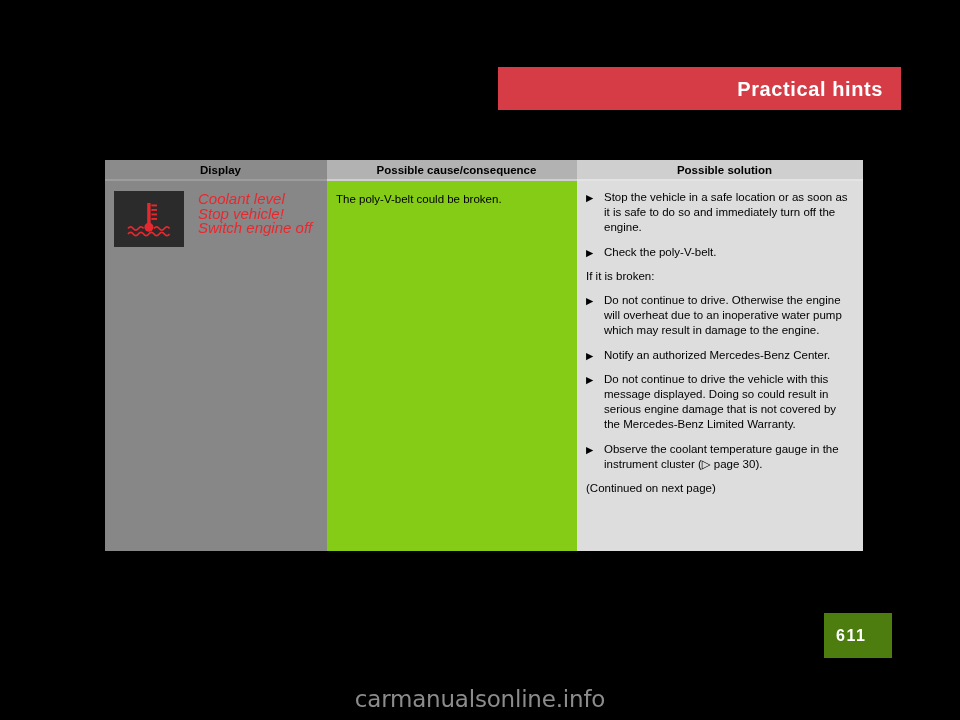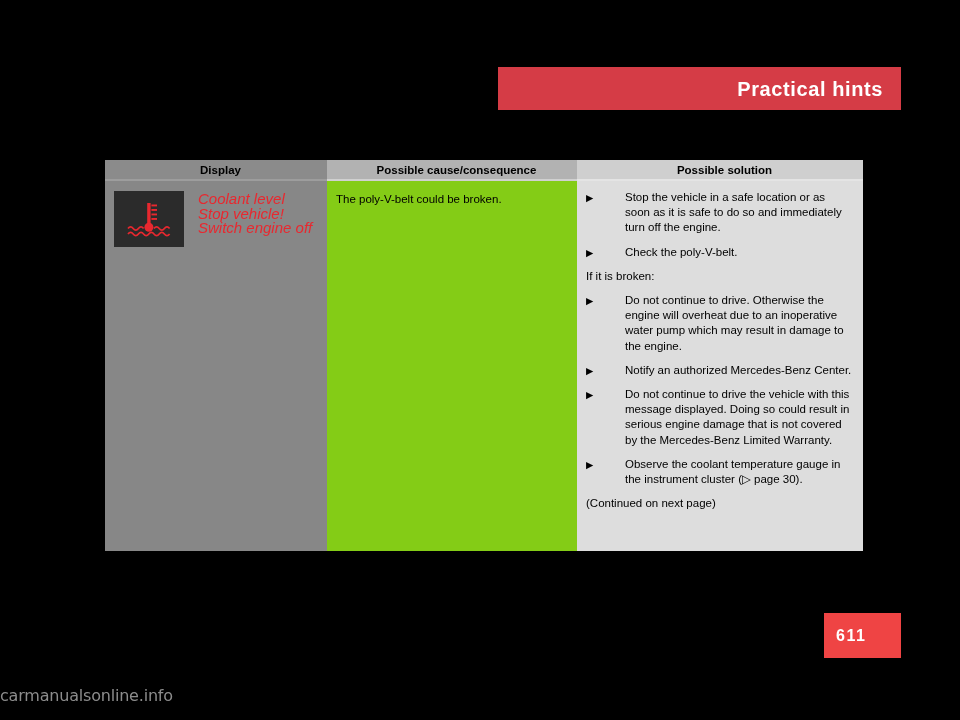--- a/index.html
+++ b/index.html
@@ -122,56 +122,55 @@
   }
   .bullet-glyph {
     width: 18px;
     flex: 0 0 18px;
     font-size: 9.5px;
     line-height: 15.2px;
     color: #000;
   }
   .bullet-text {
     flex: 1;
-    margin-left: 21px;
   }
   .plain-line {
     margin-bottom: 9px;
   }
   .continued {
     margin-top: 2px;
   }
 
   
   .page-number-box {
     position: absolute;
     left: 824px;
     top: 613px;
-    width: 77px;
+    width: 68px;
     height: 45px;
-    background: #ef4444;
+    background: #4d7c0f;
     color: #ffffff;
     font-size: 16px;
     font-weight: bold;
     letter-spacing: 1.5px;
     display: flex;
     align-items: center;
     padding-left: 12px;
     box-sizing: border-box;
   }
 
   
   .watermark {
     position: absolute;
     left: 0;
     top: 686px;
     width: 960px;
-    text-align: left;
+    text-align: center;
     color: #8c8c8c;
-    font-size: 16px;
+    font-size: 23px;
     letter-spacing: -0.2px;
     font-family: "DejaVu Sans", sans-serif;
   }
 </style>
 </head>
 <body>
 
 <div class="header-banner">
   <span class="banner-title">Practical hints</span>
 </div>

